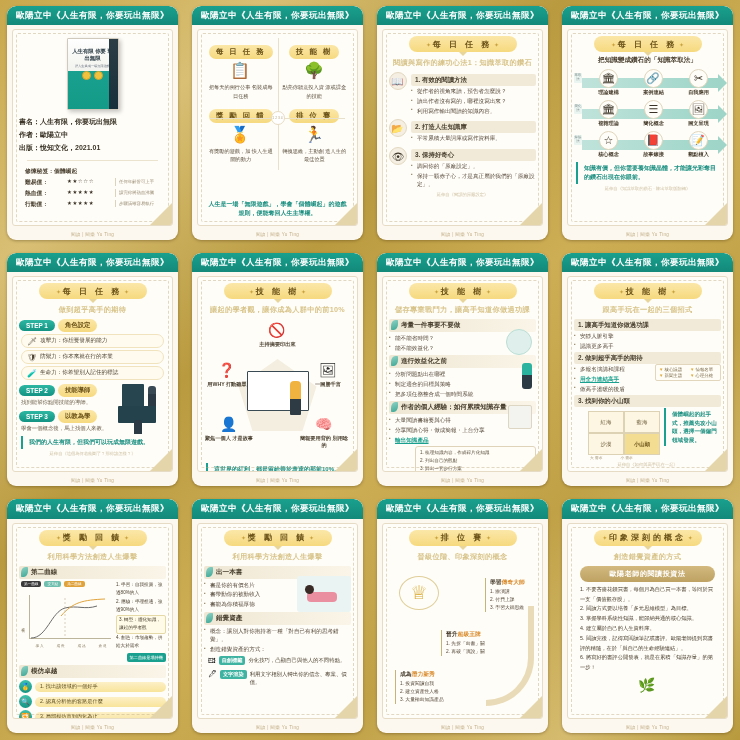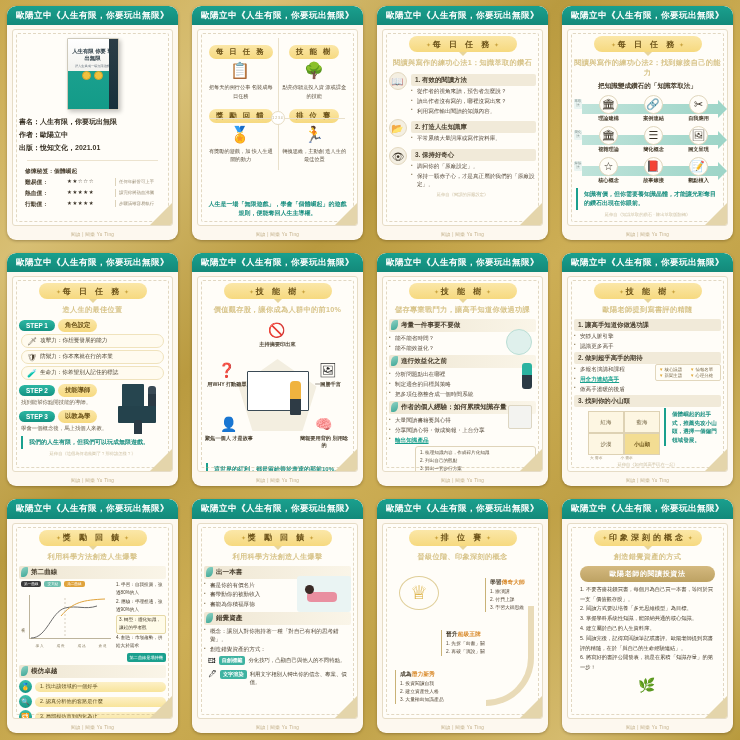--- a/index.html
+++ b/index.html
@@ -396,21 +396,20 @@
       <div class="footer">閱讀 | 閱樂 Yu Ting</div>
     </div>
   </div>
 
   <div class="card">
     <div class="card-inner">
       <div class="card-head">歐陽立中《人生有限，你要玩出無限》</div>
       <div class="paper">
         <div class="pill"><span class="st">✦ </span><span>每 日 任 務</span><span class="st"> ✦</span></div>
         <div class="caret"></div>
-        <div class="subtitle">閱讀與寫作的練功心法2：找到嫁接自己的能力</div>
         <div style="text-align:center;font-size:6.6px;font-weight:bold;color:#4a4030;margin-bottom:2px;">把知識變成鑽石的「知識萃取法」</div>
 
         <div class="chain">
           <div class="arrow"></div>
           <div class="tag">萃取法</div>
           <div class="items">
             <div class="it">
                 <div class="ic">🏛</div>
                 <div class="lb">理論建構</div>
               </div>
@@ -470,21 +469,21 @@
       <div class="footer">閱讀 | 閱樂 Yu Ting</div>
     </div>
   </div>
 
   <div class="card">
     <div class="card-inner">
       <div class="card-head">歐陽立中《人生有限，你要玩出無限》</div>
       <div class="paper">
         <div class="pill"><span class="st">✦ </span><span>每 日 任 務</span><span class="st"> ✦</span></div>
         <div class="caret"></div>
-        <div class="subtitle">造人生的最佳位置</div>
+        <div class="subtitle">做到超乎高手的期待</div>
 
         <div class="step">
           <div class="bub">STEP 1</div>
           <div class="lab">角色設定</div>
         </div>
         <div class="abar">
             <span class="ai">🗡</span>
             <span>攻擊力：你想要發展的能力</span>
           </div>
         <div class="abar">
@@ -527,21 +526,21 @@
       <div class="footer">閱讀 | 閱樂 Yu Ting</div>
     </div>
   </div>
 
   <div class="card">
     <div class="card-inner">
       <div class="card-head">歐陽立中《人生有限，你要玩出無限》</div>
       <div class="paper">
         <div class="pill"><span class="st">✦ </span><span>技 能 樹</span><span class="st"> ✦</span></div>
         <div class="caret"></div>
-        <div class="subtitle">價值觀存股，讓你成為人群中的前10%</div>
+        <div class="subtitle">讓起的學者觀，讓你成為人群中的前10%</div>
 
         <div class="penta">
           <div class="shape"></div>
           <div class="board"></div>
           <div class="person"></div>
           <div class="nd n0">
               <div class="ic">🚫</div>
               <div class="lb">主持摘要印出來</div>
             </div>
           <div class="nd n1">
@@ -612,21 +611,21 @@
       <div class="footer">閱讀 | 閱樂 Yu Ting</div>
     </div>
   </div>
 
   <div class="card">
     <div class="card-inner">
       <div class="card-head">歐陽立中《人生有限，你要玩出無限》</div>
       <div class="paper">
         <div class="pill"><span class="st">✦ </span><span>技 能 樹</span><span class="st"> ✦</span></div>
         <div class="caret"></div>
-        <div class="subtitle">歐陽老師提到寫書評的精隨</div>
+        <div class="subtitle">跟高手玩在一起的三個招式</div>
 
         <div class="numhead">1. 讓高手知道你做過功課</div>
         <div class="bul">安靜人脈引擎</div>
         <div class="bul">認識更多高手</div>
 
         <div style="position:relative">
           <div class="numhead">2. 做到超乎高手的期待</div>
           <div class="bul">多報名演講和課程</div>
           <div class="bul"><span class="hl-t" style="text-decoration:underline">用全力連結高手</span></div>
           <div class="bul">做高手溫暖的後盾</div>

